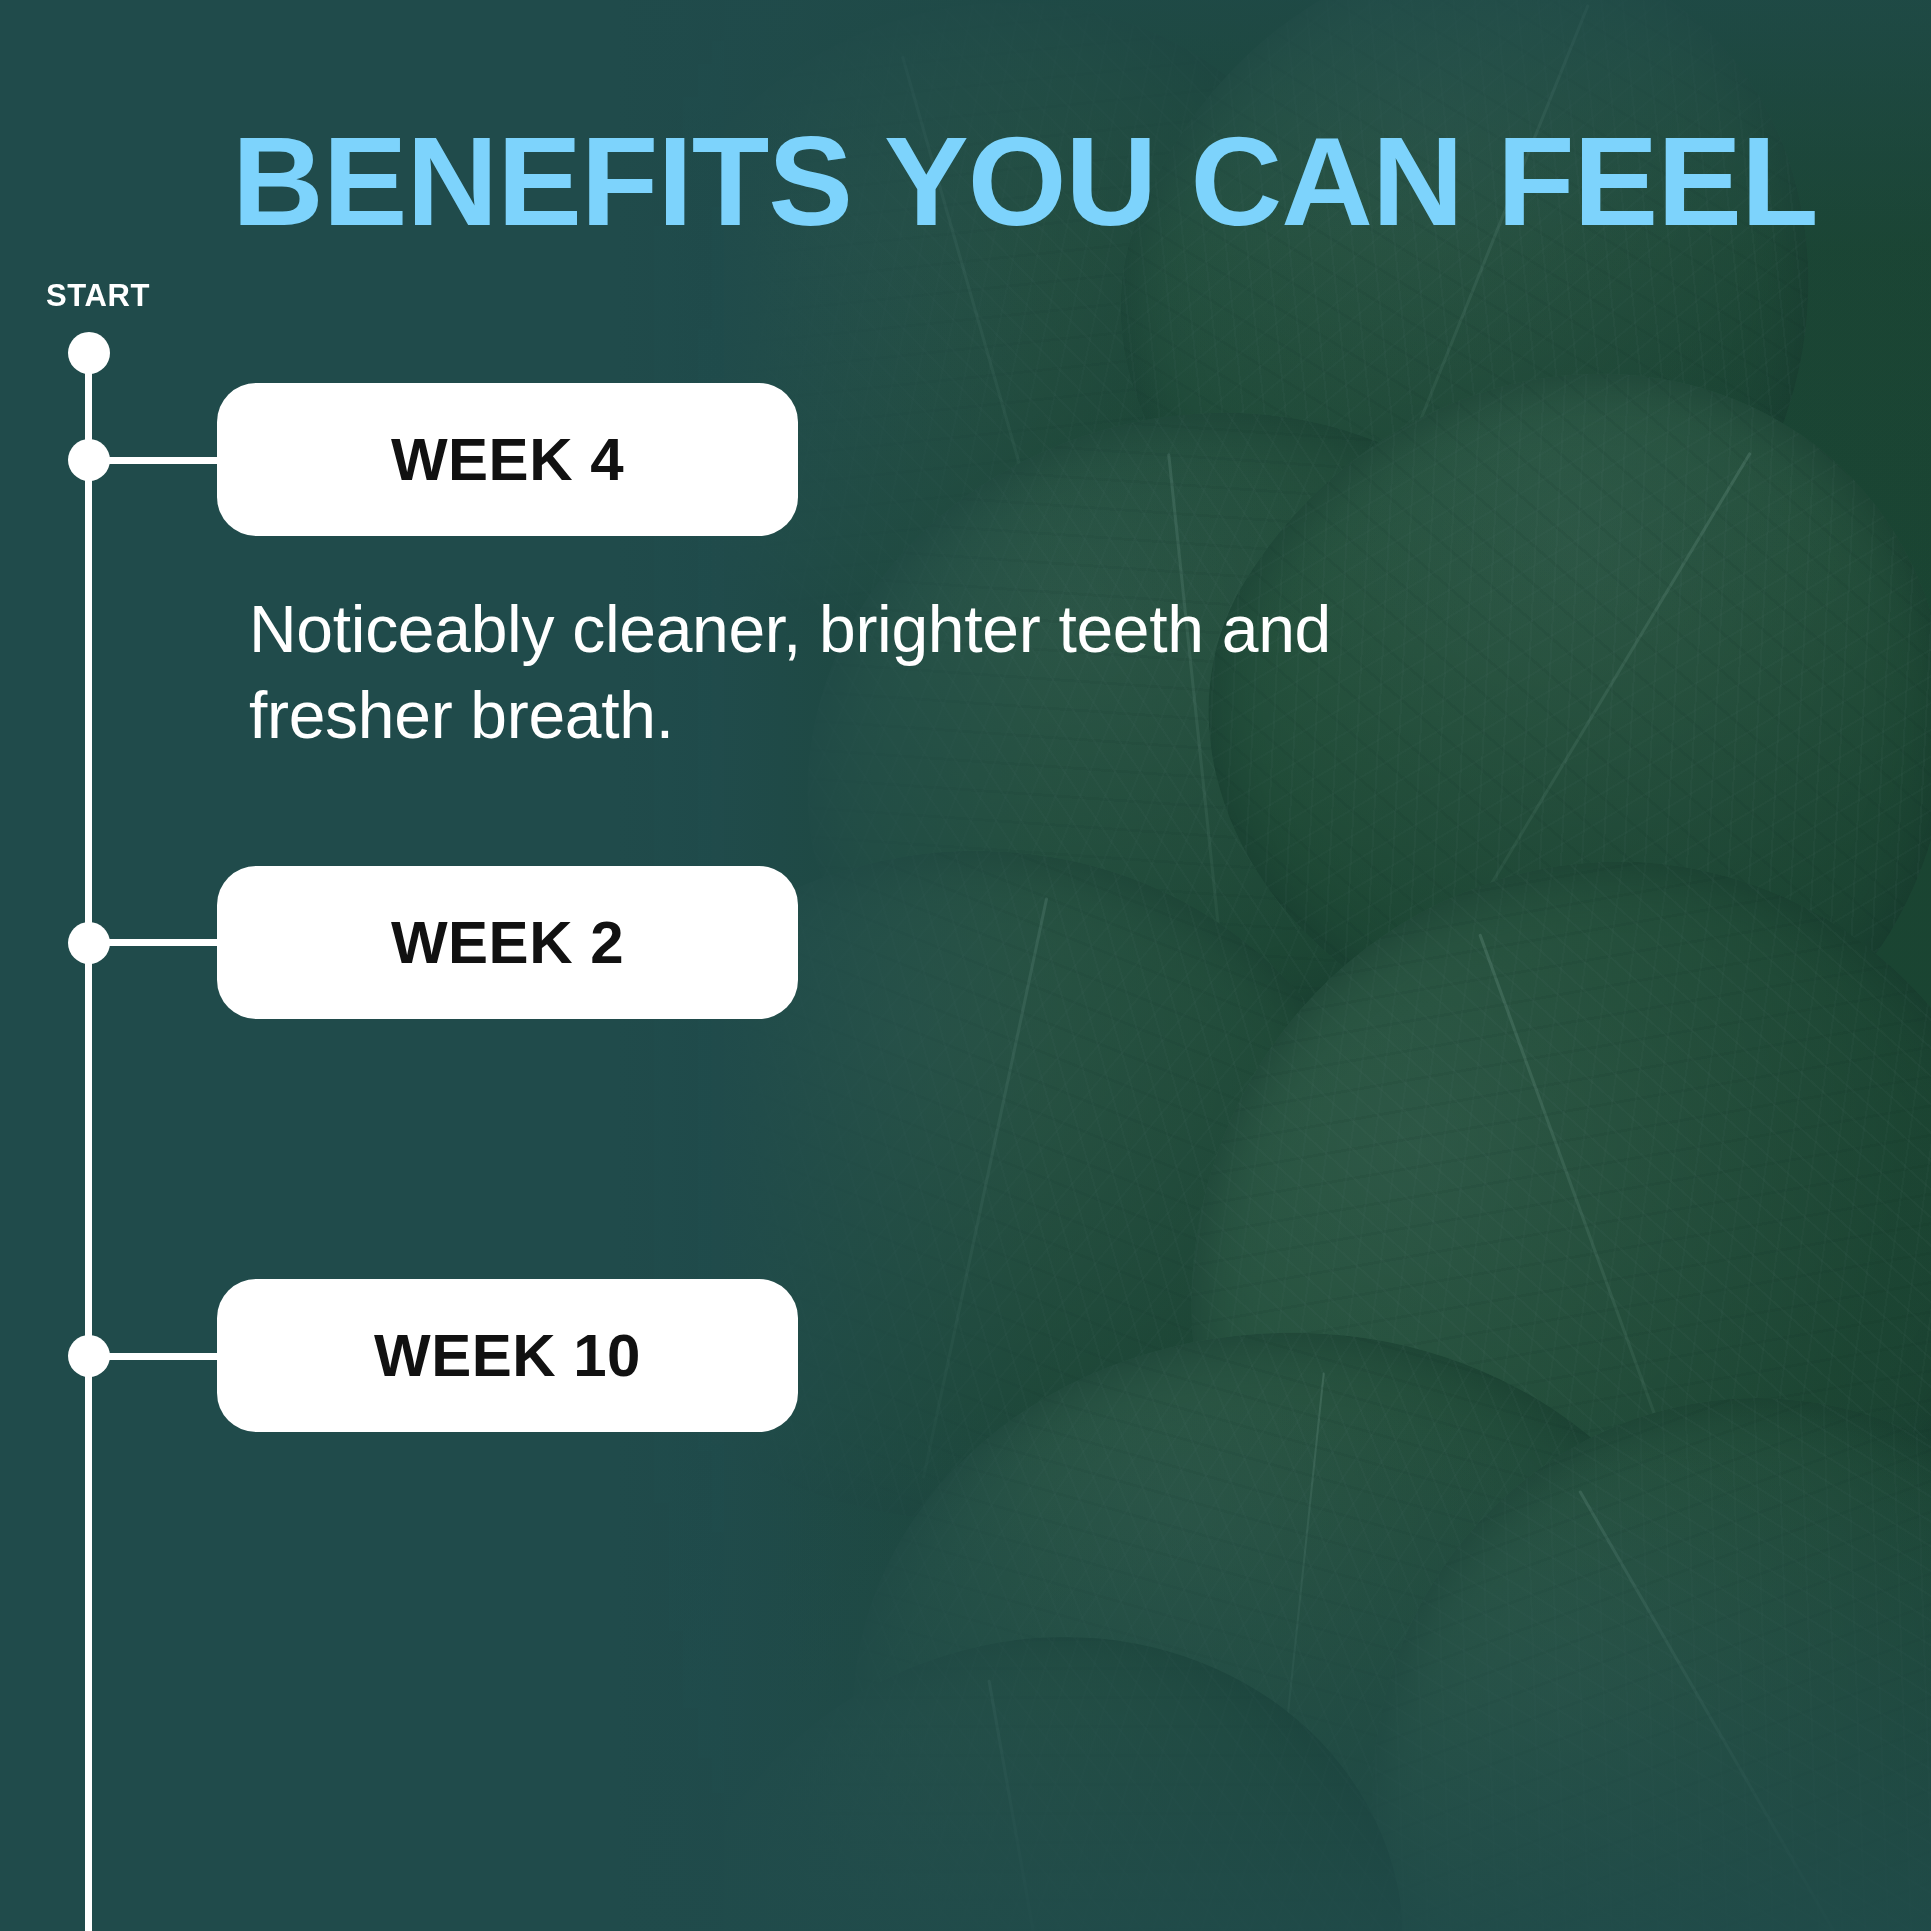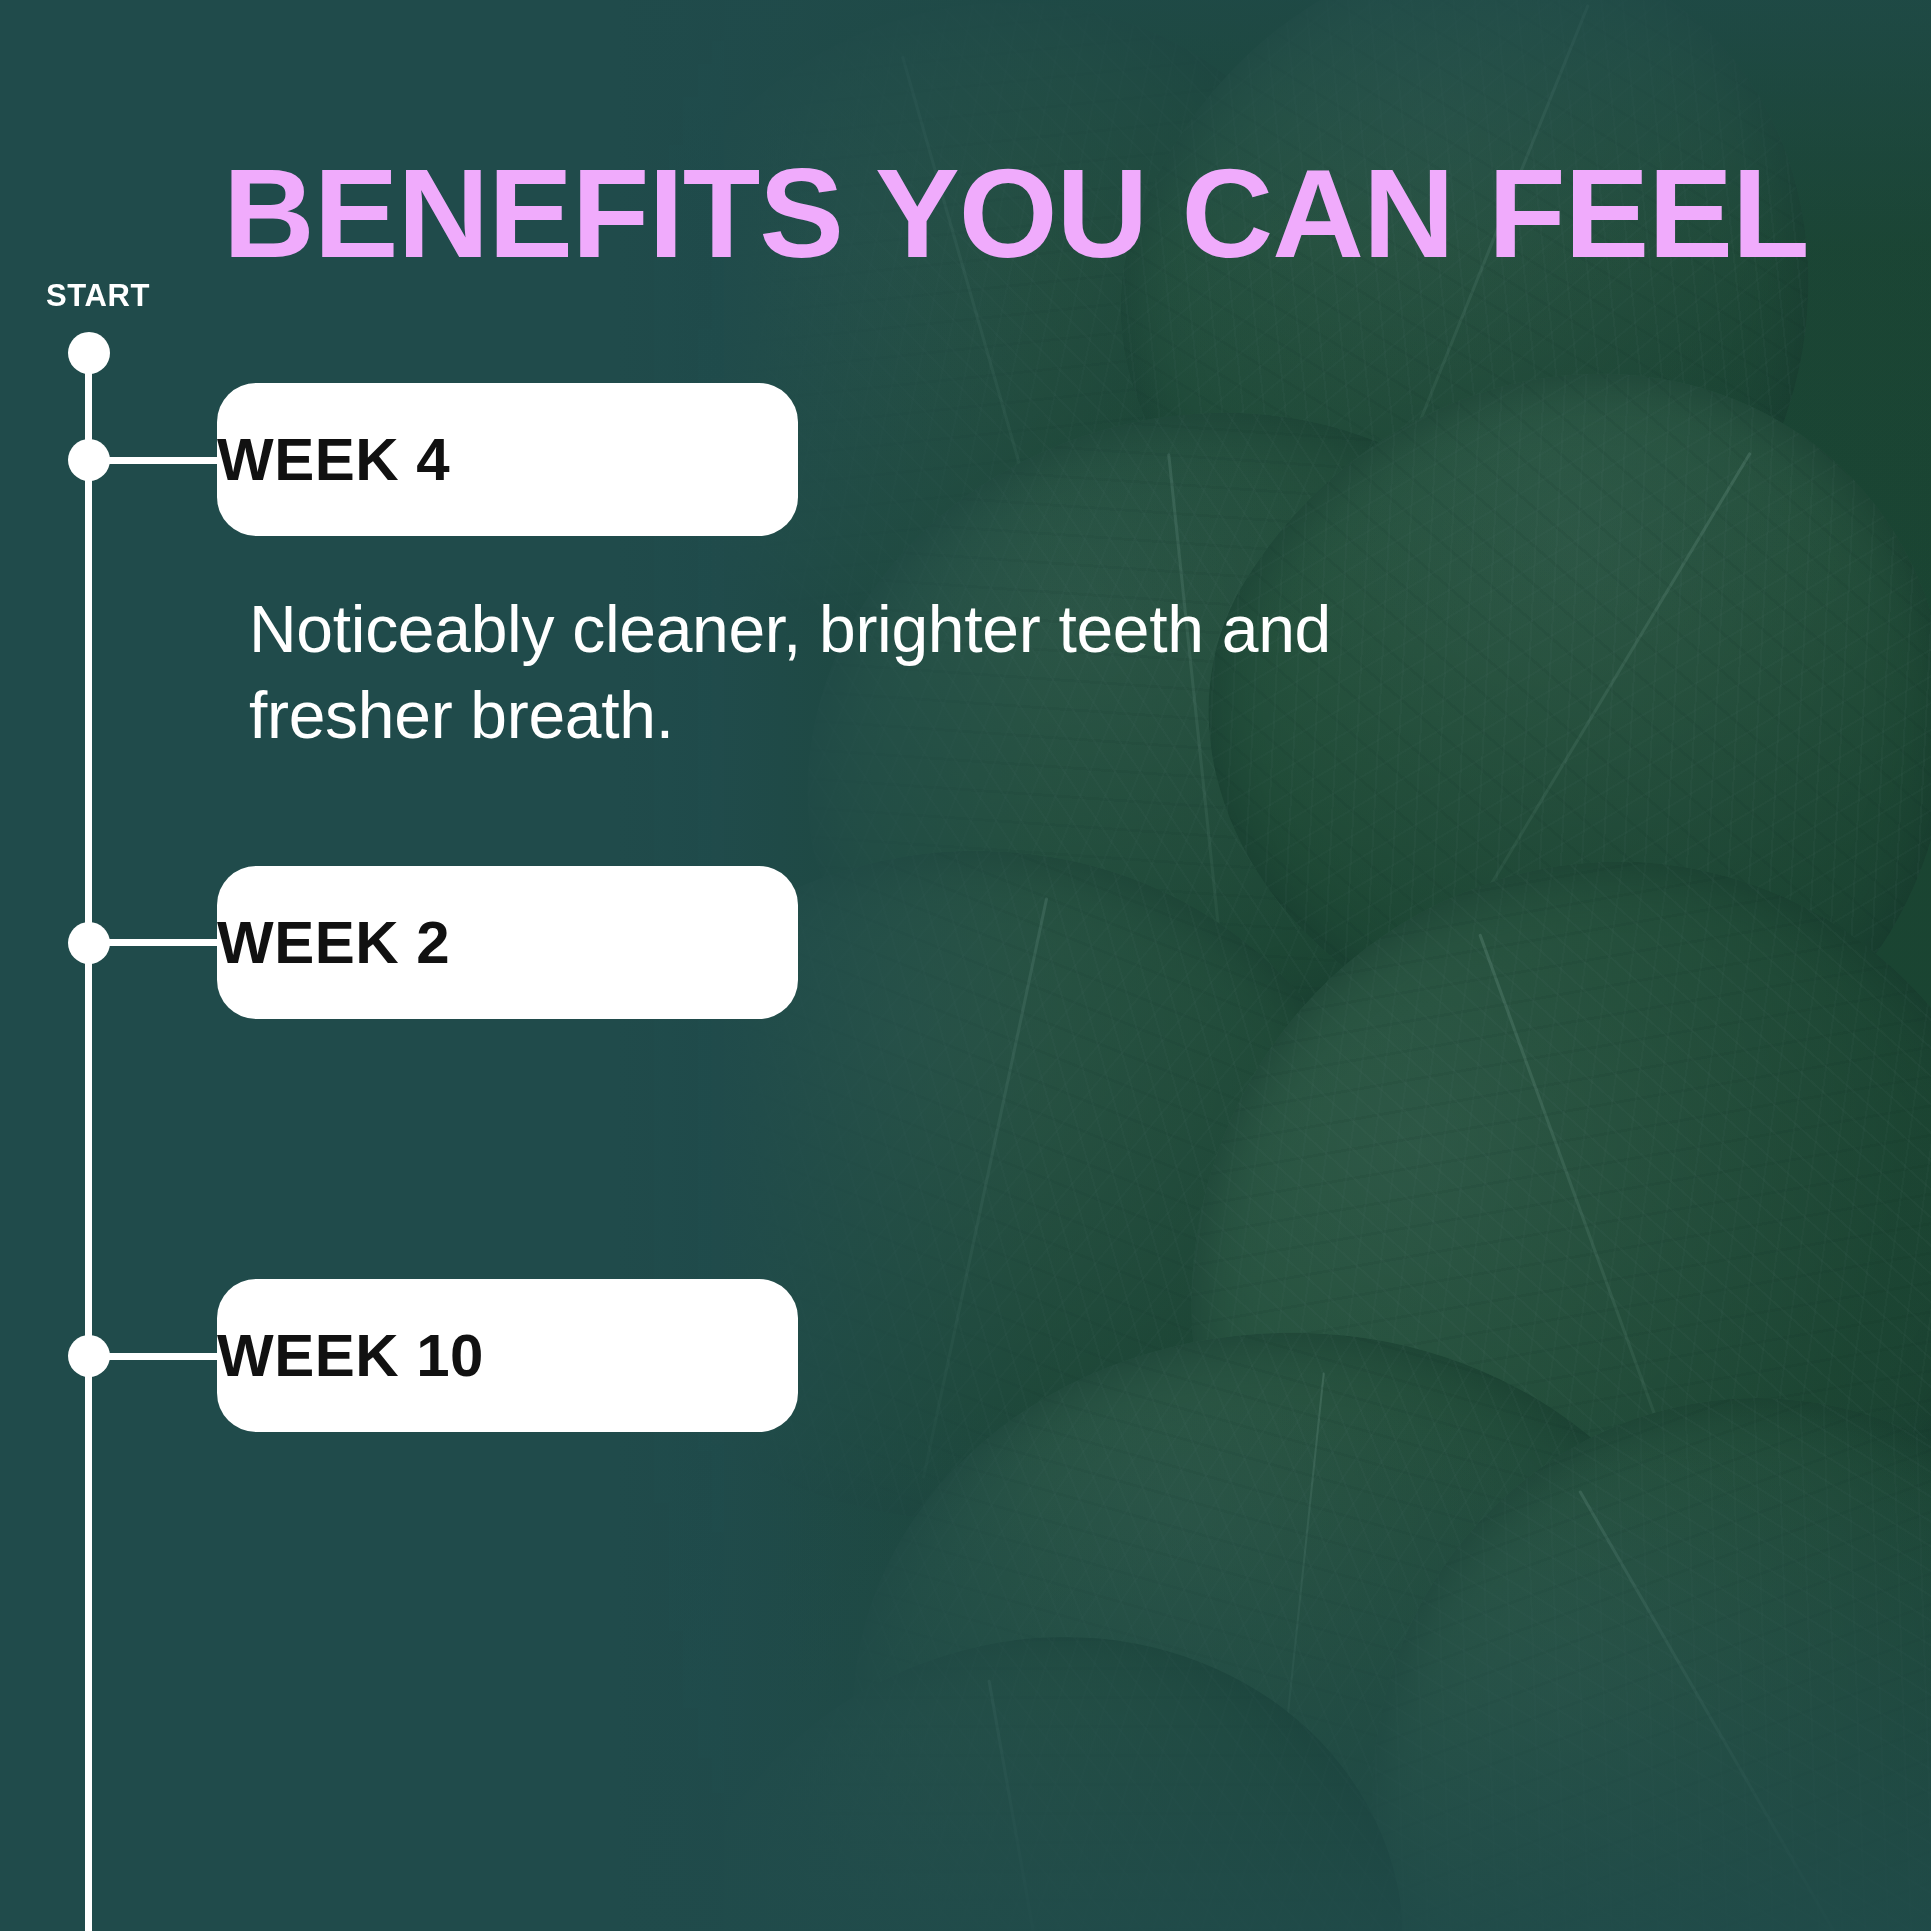--- a/index.html
+++ b/index.html
@@ -99,29 +99,28 @@
       rgba(32,75,75,0) 1400px,
       rgba(32,75,75,.55) 1738px,
       rgba(32,75,75,.88) 1931px);
   }
 
   
   #content{ position:absolute; inset:0; z-index:5; }
 
   #page-title{
     position:absolute;
-    left:223px; top:118px;
+    left:232px; top:118px;
     width:1583px;
     font-size:127px;
     line-height:1.0;
     font-weight:700;
     letter-spacing:-1px;
-    color:#f0abfc;
+    color:#7dd3fc;
     white-space:nowrap;
-    margin-top:32px;
   }
 
   
   #timeline-line{
     position:absolute;
     left:85px; top:352px;
     width:6.8px; height:1579px;
     background:#ffffff;
   }
   .timeline-dot{
@@ -158,21 +157,21 @@
 
   .week-card{
     position:absolute;
     left:217px;
     width:581px;
     height:153px;
     background:#ffffff;
     border-radius:39px;
     display:flex;
     align-items:center;
-    justify-content:flex-start;
+    justify-content:center;
   }
   .week-card .week-label{
     font-size:60px;
     font-weight:700;
     letter-spacing:0.5px;
     color:#111111;
   }
   #card-w4 { top:383px; }
   #card-w8 { top:866px; }
   #card-w12{ top:1279px; }

